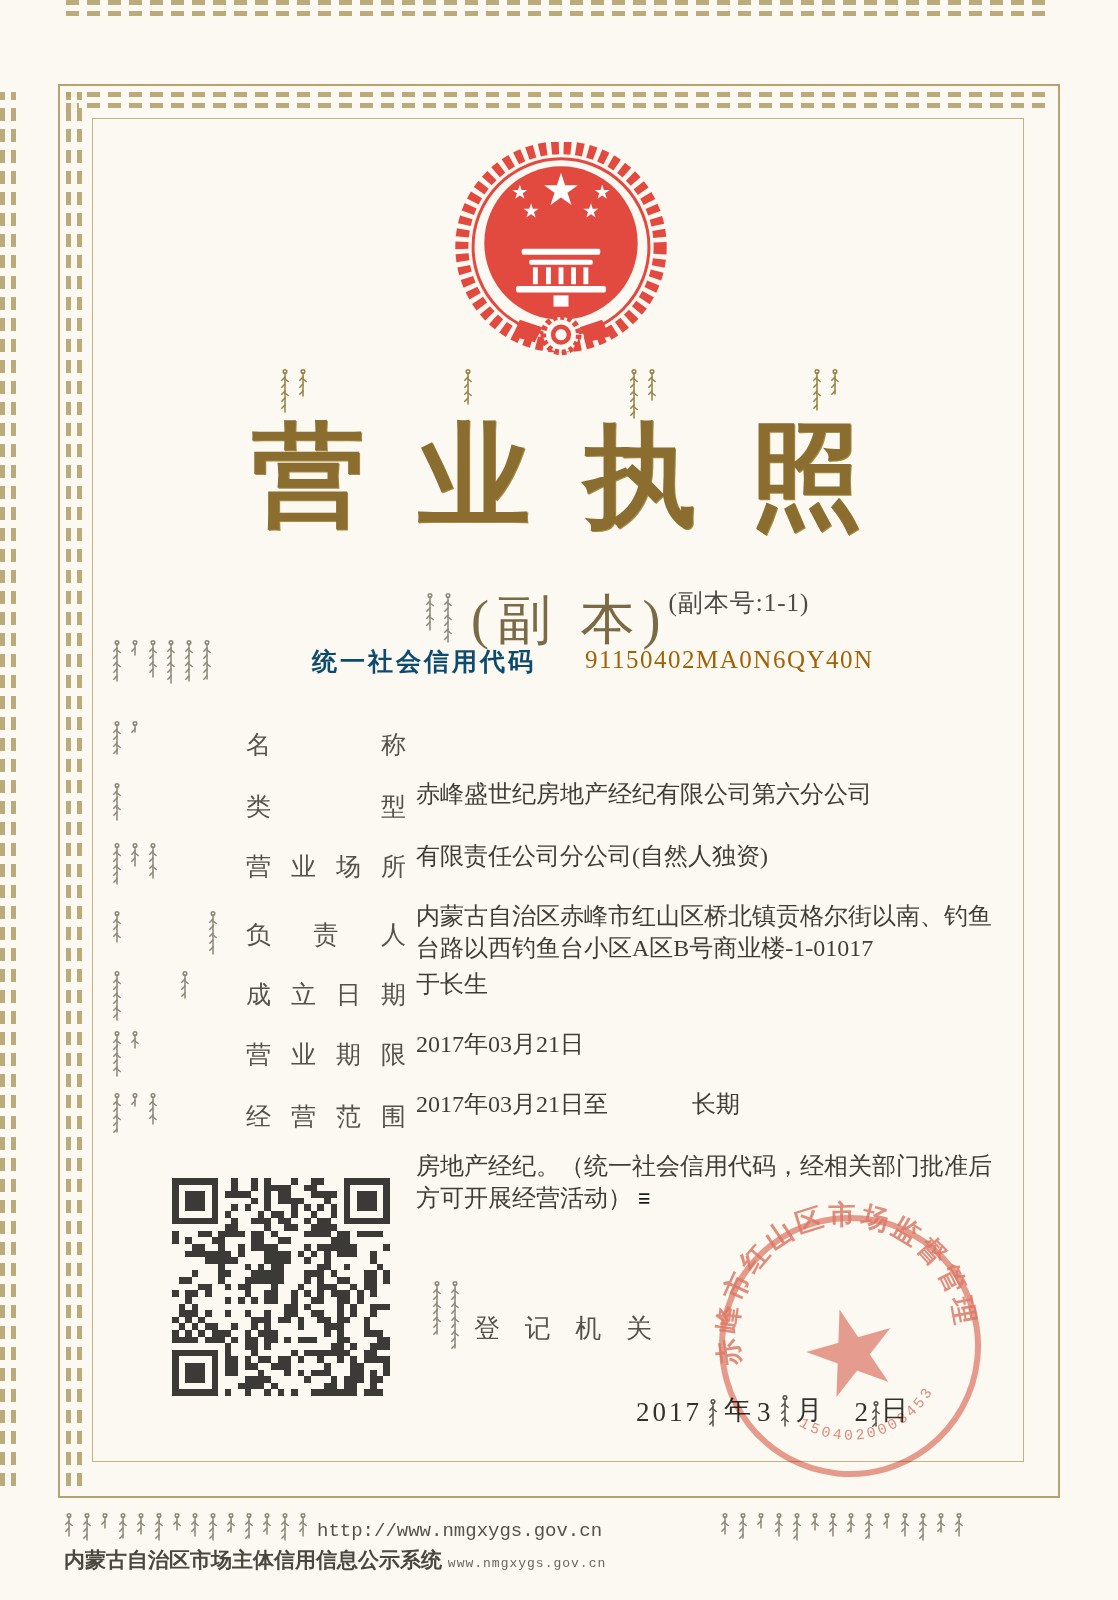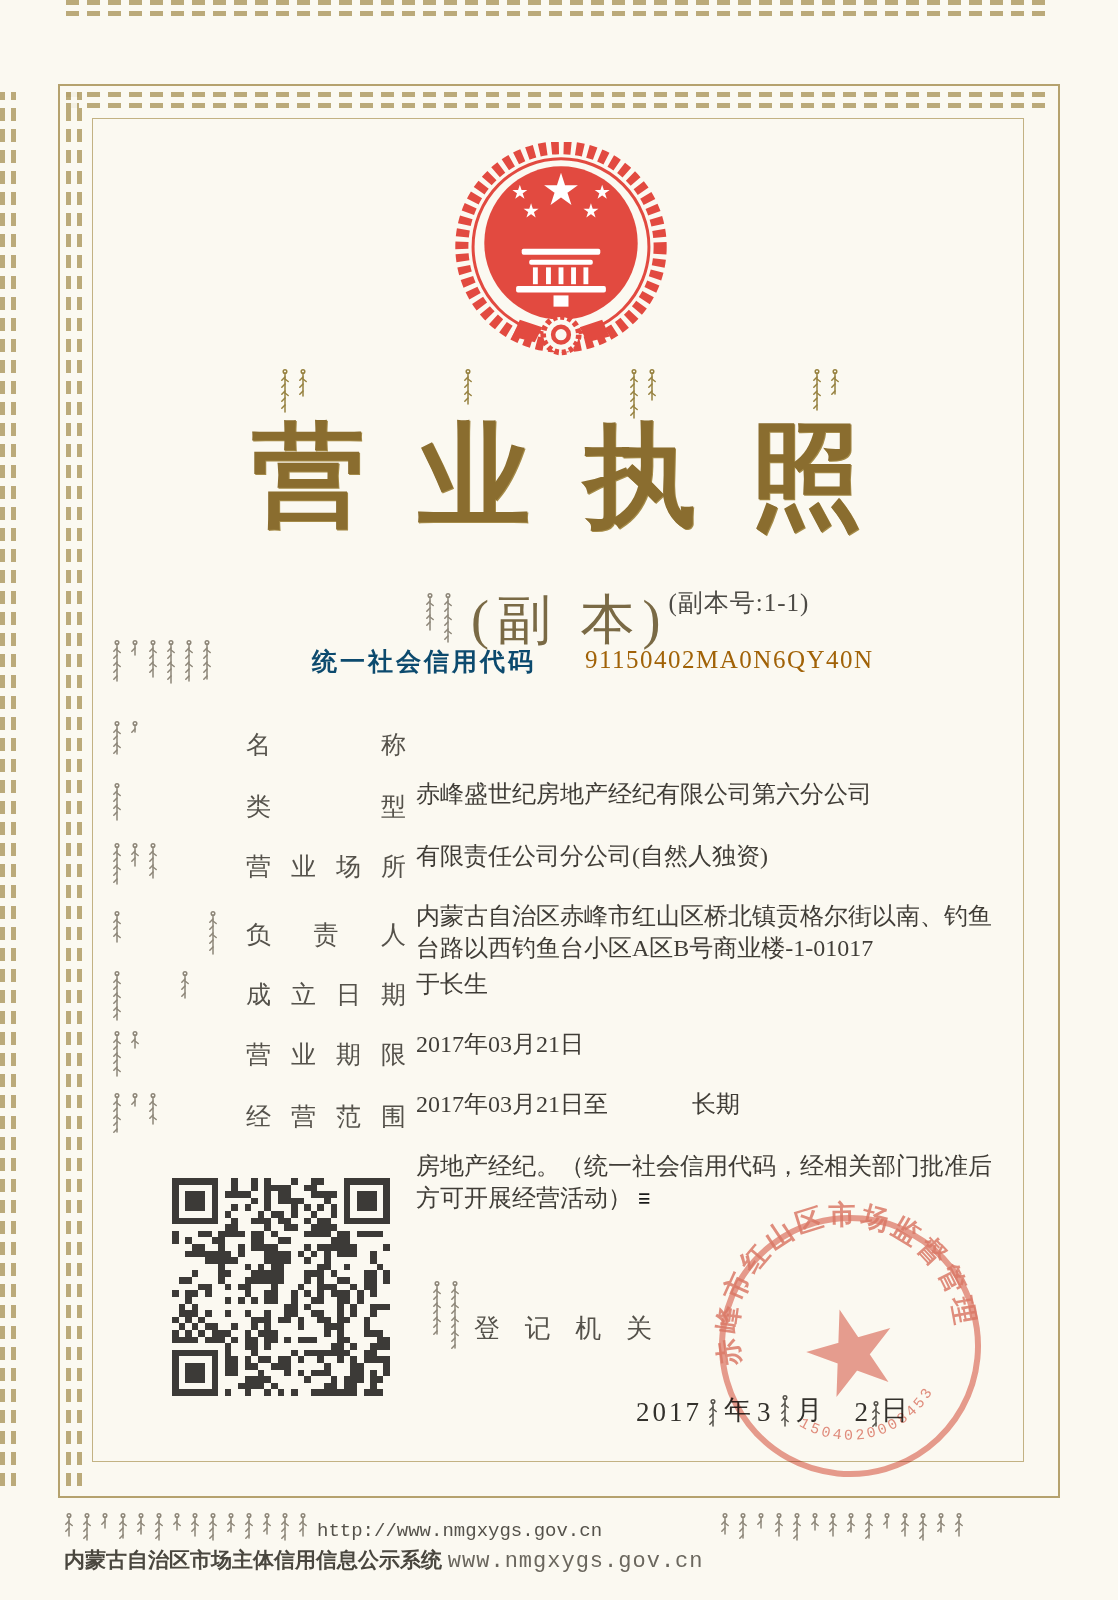--- a/index.html
+++ b/index.html
@@ -60,21 +60,21 @@
   .seal{position:absolute;left:700px;top:1196px;width:300px;height:300px;z-index:3;
         mix-blend-mode:multiply;opacity:.85;transform:rotate(-6deg);}
   
   .footer-left{position:absolute;left:64px;top:1512px;width:520px;}
   .footer-right{position:absolute;left:618px;top:1512px;width:448px;text-align:center;}
   .f-row1{display:flex;align-items:flex-end;gap:5px;}
   .f-url{font-family:"Liberation Mono", monospace;font-size:19px;color:#55524b;margin-left:4px;
          white-space:nowrap;}
   .f-line2{margin-top:4px;font-size:21px;color:#4a473f;white-space:nowrap;
            font-family:"Liberation Sans", sans-serif;font-weight:600;}
-  .f-line2 .f-url2{font-family:"Liberation Mono", monospace;font-size:22px;font-weight:400;
+  .f-line2 .f-url2{font-family:"Liberation Mono", monospace;font-size:13px;font-weight:400;
                    color:#6b675e;letter-spacing:1px;}
   .f-row1.center{justify-content:center;}
   .f-line2.center{letter-spacing:.5px;}
 </style>
 </head>
 <body>
 
 <div id="page">
 
   <div class="frame-outer"></div>

